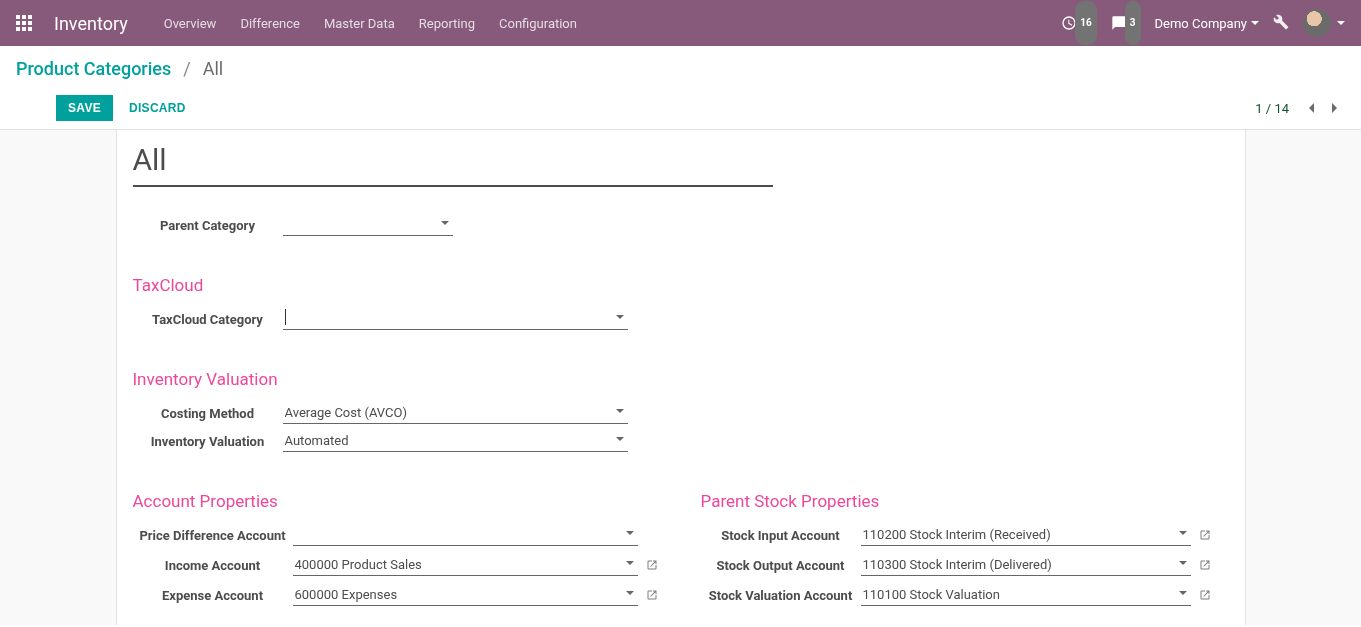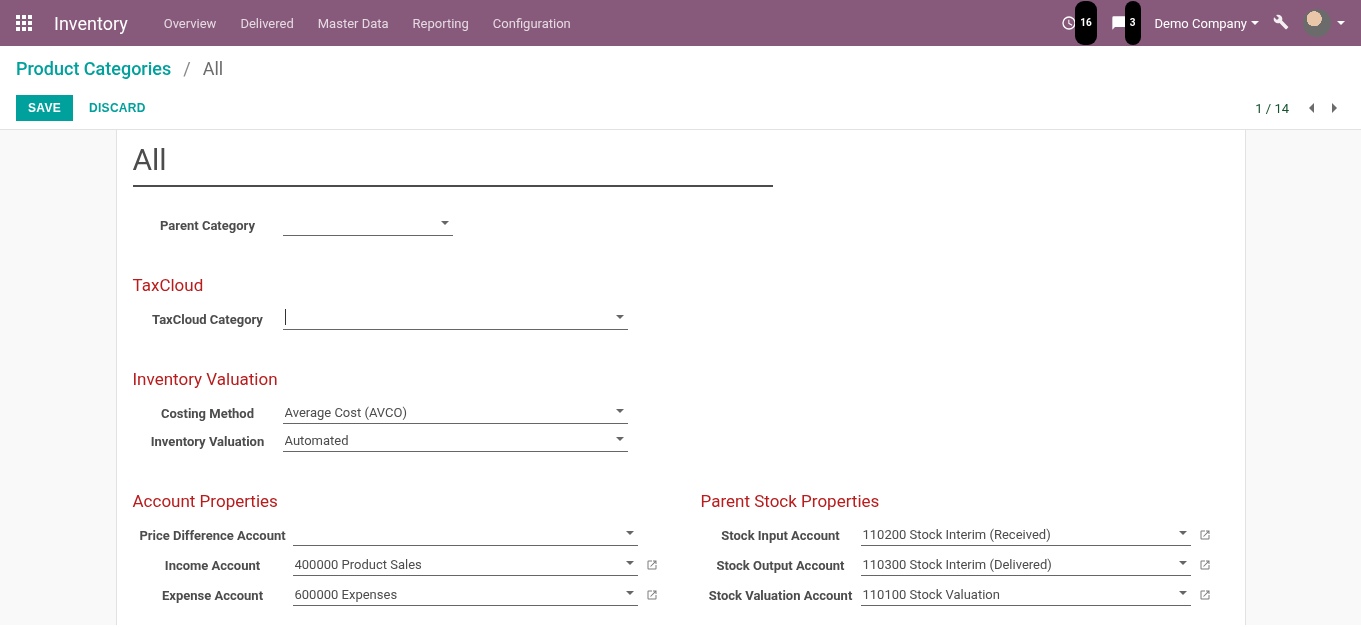--- a/index.html
+++ b/index.html
@@ -9,54 +9,54 @@
 .navbar { background: #875a7b; height: 46px; display: flex; align-items: center; padding: 0 16px; color: #fff; }
 .navbar .apps-icon { display: grid; grid-template-columns: repeat(3, 4px); grid-template-rows: repeat(3, 4px); gap: 2px; cursor: pointer; margin-right: 22px; }
 .navbar .apps-icon span { background: #fff; width: 4px; height: 4px; }
 .navbar .brand { font-size: 18px; font-weight: 400; margin-right: 24px; color: #fff; }
 .navbar .menu { display: flex; gap: 0; }
 .navbar .menu a { color: #e6dbe2; text-decoration: none; padding: 0 12px; font-size: 13px; cursor: pointer; }
 .navbar .spacer { flex: 1; }
 .navbar .right { display: flex; align-items: center; gap: 14px; }
 .badge-wrap { position: relative; display: flex; align-items: center; cursor: pointer; }
 .badge-wrap svg { width: 16px; height: 16px; fill: #fff; }
-.badge { background: #000000; color: #fff; font-size: 10px; font-weight: 700; border-radius: 9px; padding: 16px 5px; margin-left: -2px; line-height: 1.2; }
+.badge { background: #737373; color: #fff; font-size: 10px; font-weight: 700; border-radius: 9px; padding: 16px 5px; margin-left: -2px; line-height: 1.2; }
 .company { color: #fff; font-size: 13px; cursor: pointer; display: flex; align-items: center; gap: 4px; }
 .caret { width: 0; height: 0; border-left: 4px solid transparent; border-right: 4px solid transparent; border-top: 4px solid #fff; display: inline-block; }
 .navbar .tool-icon { cursor: pointer; opacity: .9; }
 .navbar .tool-icon svg { width: 16px; height: 16px; fill: #fff; }
 .avatar { width: 28px; height: 28px; border-radius: 50%; background: radial-gradient(circle at 40% 35%, #e9c6a8 0 30%, #6b6b6b 31% 100%); cursor: pointer; }
 .avatar-wrap { display:flex; align-items:center; gap:6px; }
 
 
 .control { padding: 12px 16px 8px; border-bottom: 0; }
 .breadcrumb { font-size: 18px; color: #875a7b; margin-bottom: 16px; display:flex; align-items:center; gap:12px;}
 .breadcrumb .link { color: #00a09d; cursor:pointer; font-weight: 500;}
 .breadcrumb .sep { color: #888; }
 .breadcrumb .current { color: #6b6b6b; }
 .control-row { display:flex; align-items:center; justify-content:space-between; }
-.buttons { display:flex; gap: 8px; align-items:center; }
+.buttons { display:flex; gap: 8px; align-items:center;margin-left:40px; }
 .btn-save { background: #00a09d; color:#fff; border:none; padding: 6px 12px; font-size: 12px; font-weight: 700; letter-spacing:.3px; cursor:pointer; }
 .btn-discard { background: none; border: none; color: #00a09d; font-size: 12px; font-weight: 700; letter-spacing:.3px; padding: 6px 8px; cursor:pointer; }
 .pager { display:flex; align-items:center; gap:12px; color:#14532d; font-size:13px; }
 .pager .arrows { display:flex; gap:4px; }
 .pager .arrow { width: 20px; height: 20px; display:flex; align-items:center; justify-content:center; cursor:pointer; }
 .pager .arrow svg { width: 8px; height: 12px; fill:#6b6b6b; }
 
 
 .sheet-wrap { background:#f9f9f9; border-top: 1px solid #e2e2e0; height: calc(627px - 46px - 85px); overflow-y: auto; display:flex; justify-content:center; position:relative; }
 .sheet-wrap::-webkit-scrollbar { width: 16px; }
 .sheet-wrap::-webkit-scrollbar-track { background: #f1f1f1; }
 .sheet-wrap::-webkit-scrollbar-thumb { background: #c1c1c1; }
 .sheet { background:#fff; width: 1130px; border-left:1px solid #e2e2e0; border-right:1px solid #e2e2e0; padding: 8px 16px 24px; }
 
 .title-input { font-size: 30px; font-weight: 400; color: #4c4c4c; border: none; border-bottom: 2px solid #4c4c4c; width: 640px; padding: 4px 0 8px; outline: none; display:block; font-family:inherit; }
 
 .group { margin-top: 24px; }
-.section-title { font-size: 17px; color: #b91c1c; margin: 36px 0 10px; font-weight: 400; }
+.section-title { font-size: 17px; color: #ec4899; margin: 36px 0 10px; font-weight: 400; }
 
 .row { display:flex; align-items:center; min-height: 28px; }
 .label { width: 150px; font-size: 13px; font-weight: 700; color: #4c4c4c; flex-shrink:0;text-align:center; }
 .field { position: relative; }
 .field input { border: none; border-bottom: 1px solid #666; background:transparent; font-size: 13px; padding: 3px 18px 3px 2px; color:#4c4c4c; outline:none; font-family:inherit; width:100%; }
 .field .dd-caret { position:absolute; right:4px; top:7px; width:0; height:0; border-left:4px solid transparent; border-right:4px solid transparent; border-top:4px solid #666; pointer-events:none;}
 .w170 { width: 170px; }
 .w345 { width: 345px; }
 .w330 { width: 330px; }
 .ext-link { margin-left: 8px; cursor:pointer; display:inline-flex; }
@@ -80,21 +80,21 @@
       <span></span>
       <span></span>
       <span></span>
       <span></span>
       <span></span>
       <span></span>
   </div>
   <div class="brand">Inventory</div>
   <div class="menu">
     <a>Overview</a>
-    <a>Delivered</a>
+    <a>Difference</a>
     <a>Master Data</a>
     <a>Reporting</a>
     <a>Configuration</a>
   </div>
   <div class="spacer"></div>
   <div class="right">
     <div class="badge-wrap">
       <svg viewBox="0 0 24 24">
           <path d="M12 2a10 10 0 1 0 10 10A10 10 0 0 0 12 2zm0 18a8 8 0 1 1 8-8 8 8 0 0 1-8 8zm.5-13H11v6l5.2 3.1.8-1.3-4.5-2.7z"></path>
         </svg>

